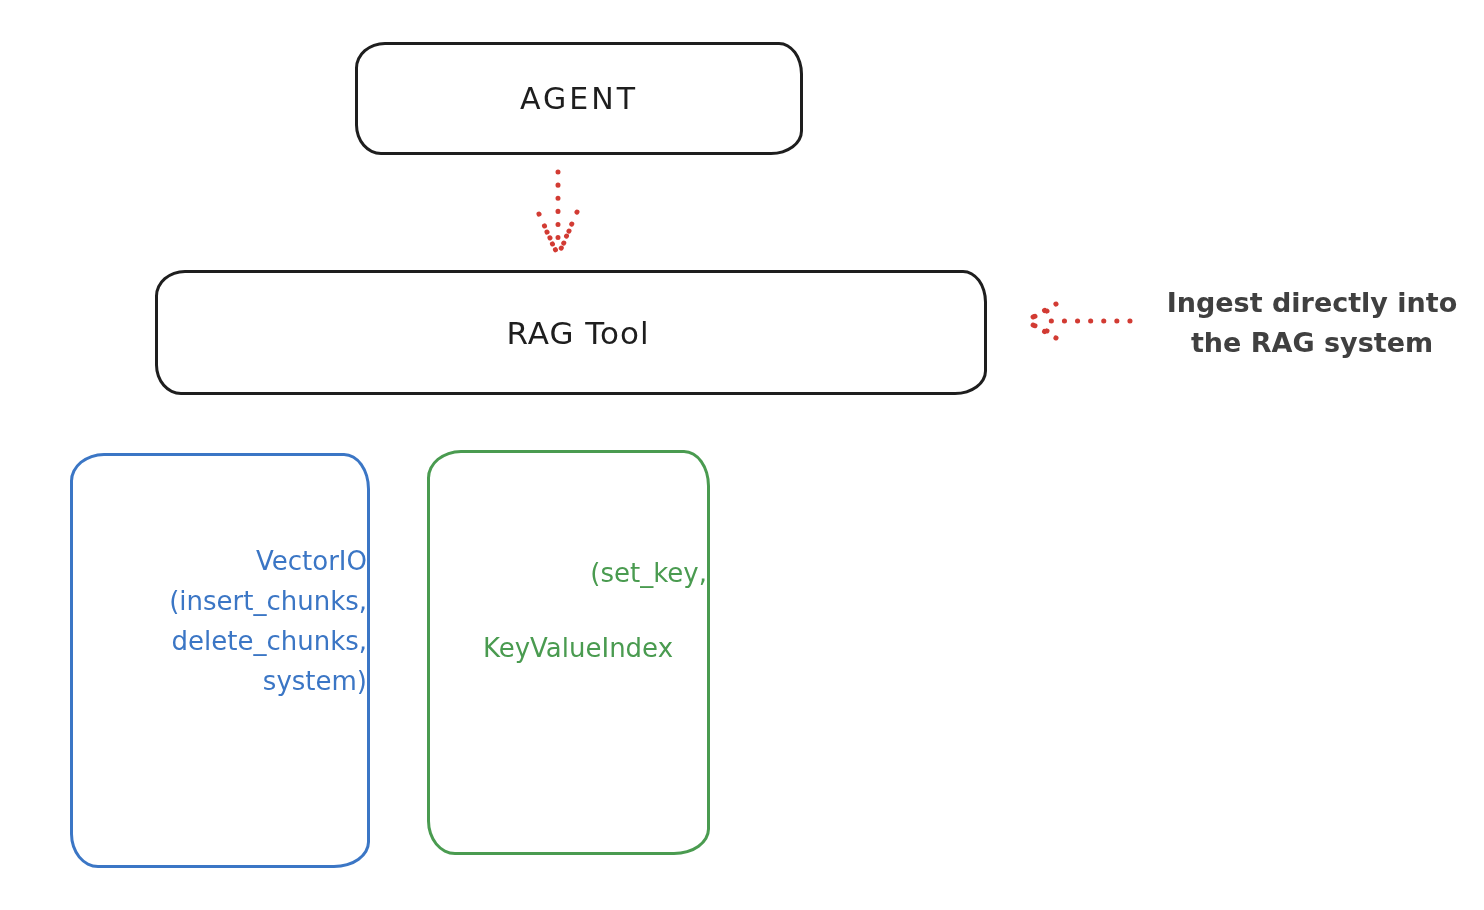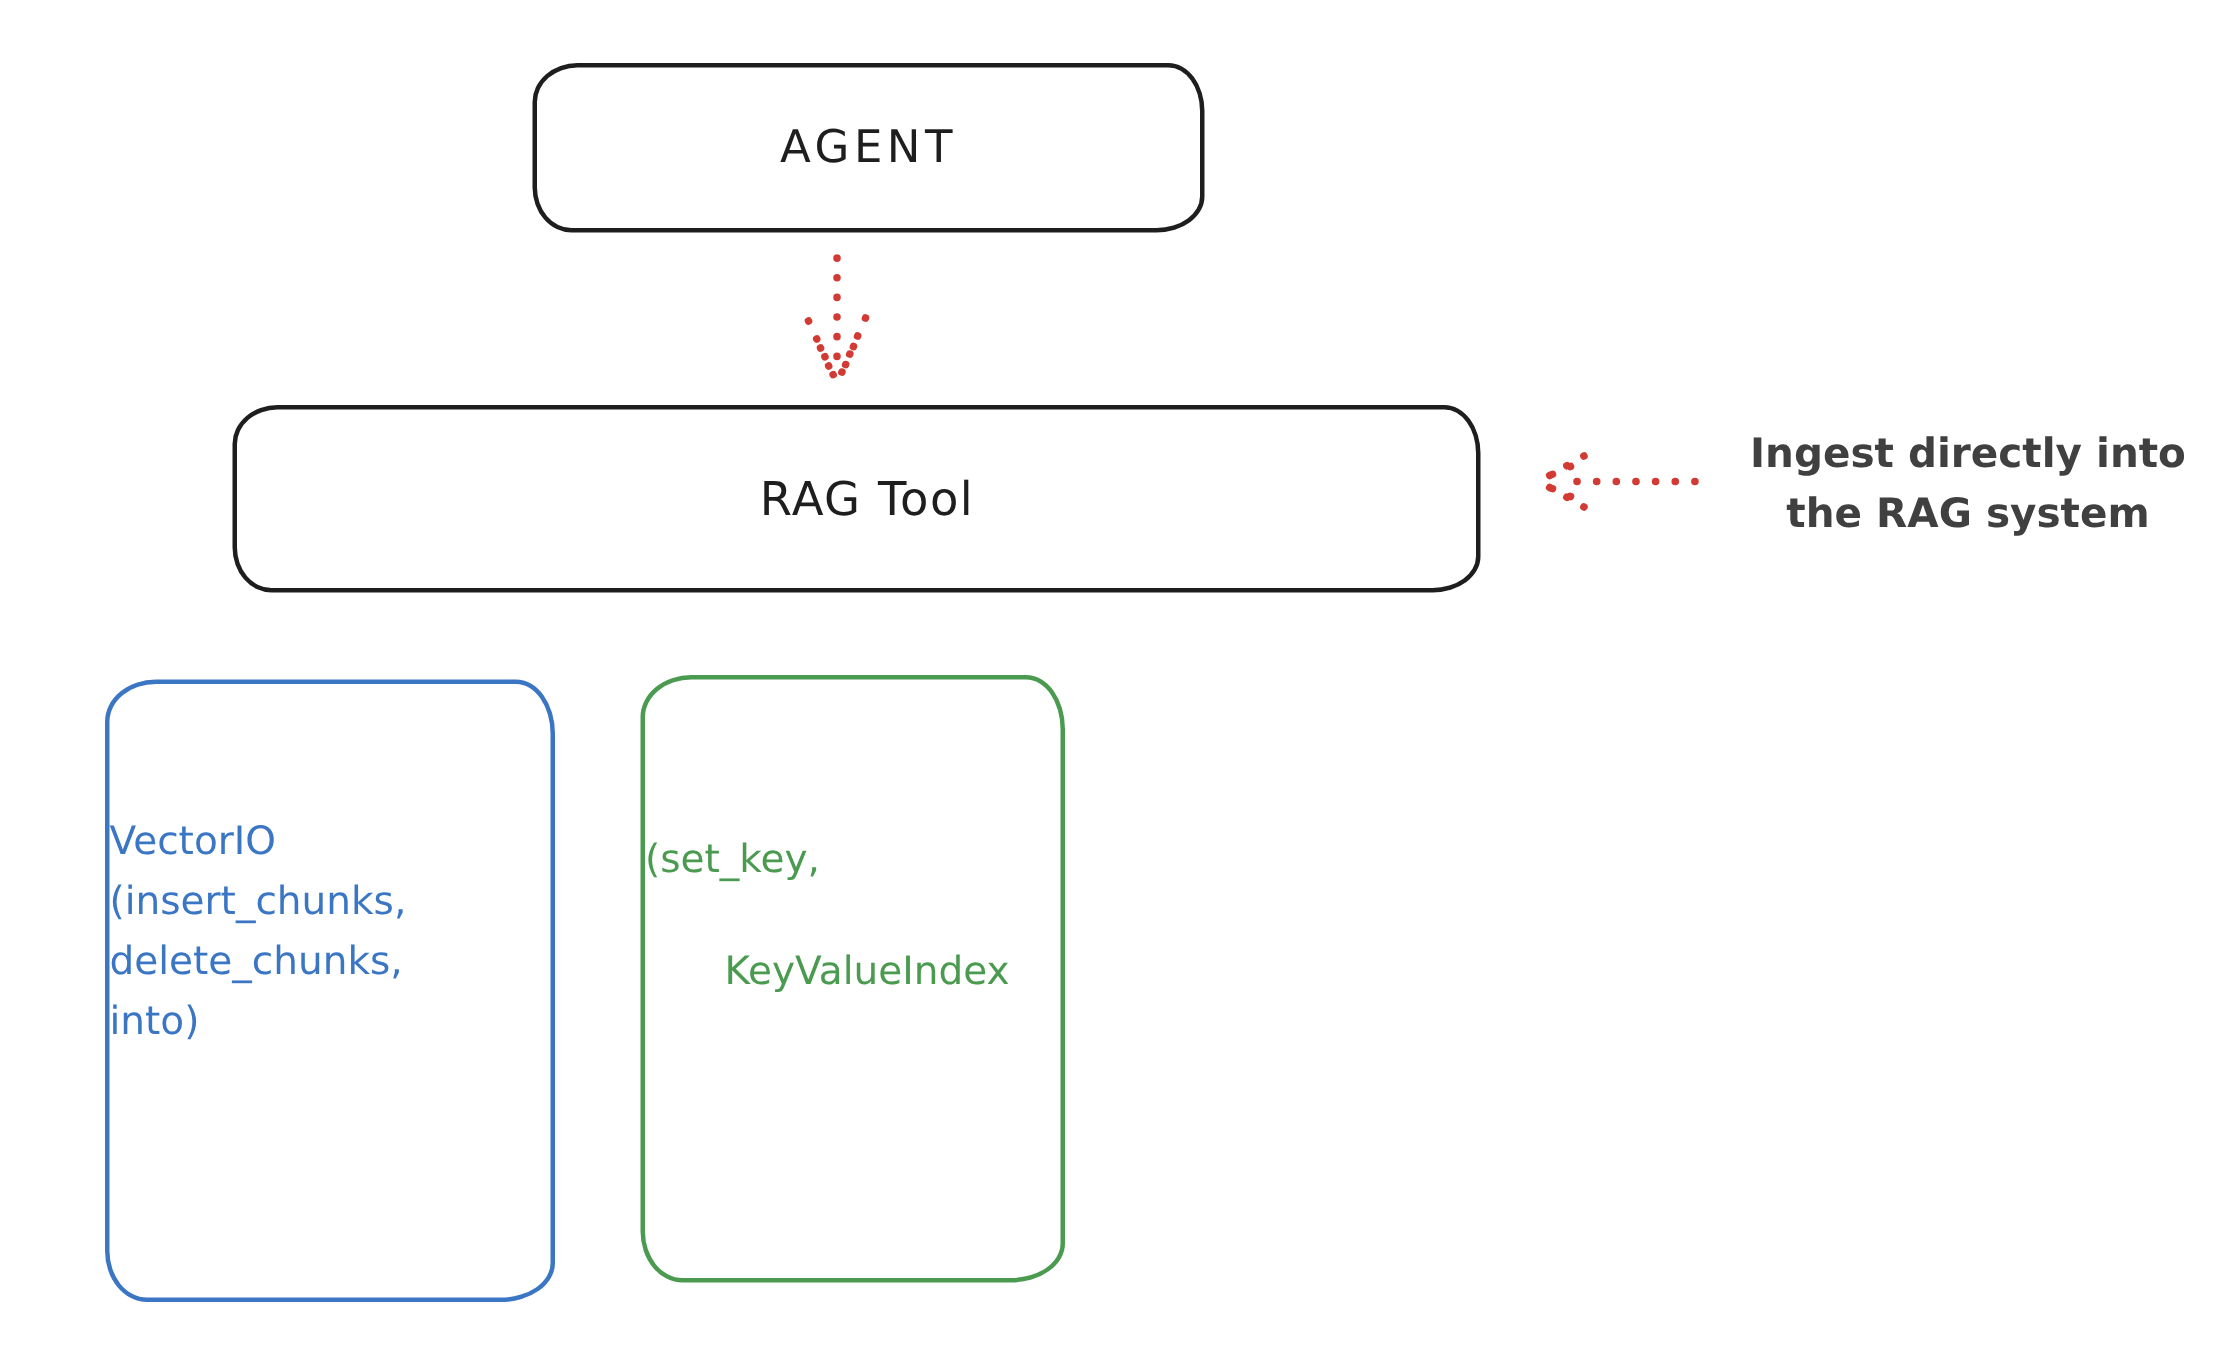--- a/index.html
+++ b/index.html
@@ -42,21 +42,21 @@
 
   .store-box {
     border-radius: 34px 26px 36px 28px / 28px 36px 26px 34px;
     display: block;
   }
   .store-blue   { left: 70px;  top: 453px; width: 300px; height: 415px; border: 3px solid #3b76c5; color: #3b76c5; }
   .store-green  { left: 427px; top: 450px; width: 283px; height: 405px; border: 3px solid #4a9b50; color: #4a9b50; }
   .store-purple { left: 783px; top: 448px; width: 285px; height: 405px; border: 3px solid #9a3fbe; color: #9a3fbe; }
 
   .store-lines {
-    text-align: left;
+    text-align: right;
     font-size: 26px;
     line-height: 40px;
     font-weight: 500;
   }
   .store-blue   .store-lines { margin-top: 85px; }
   .store-green  .store-lines { margin-top: 100px; }
   .store-purple .store-lines { margin-top: 104px; }
   .index-label {
     display: block;
     text-align: center;
@@ -115,21 +115,21 @@
   <div class="annotation">
     <div>Ingest directly into</div>
     <div>the RAG system</div>
   </div>
 
   <div class="node store-box store-blue">
     <div class="store-lines">
       <div>VectorIO</div>
       <div>(insert_chunks,</div>
       <div>delete_chunks,</div>
-      <div>into)</div>
+      <div>system)</div>
     </div>
   </div>
 
   <div class="node store-box store-green">
     <div class="store-lines">
       <div>(set_key,</div>
     </div>
     <span class="index-label">KeyValueIndex</span>
   </div>
 

